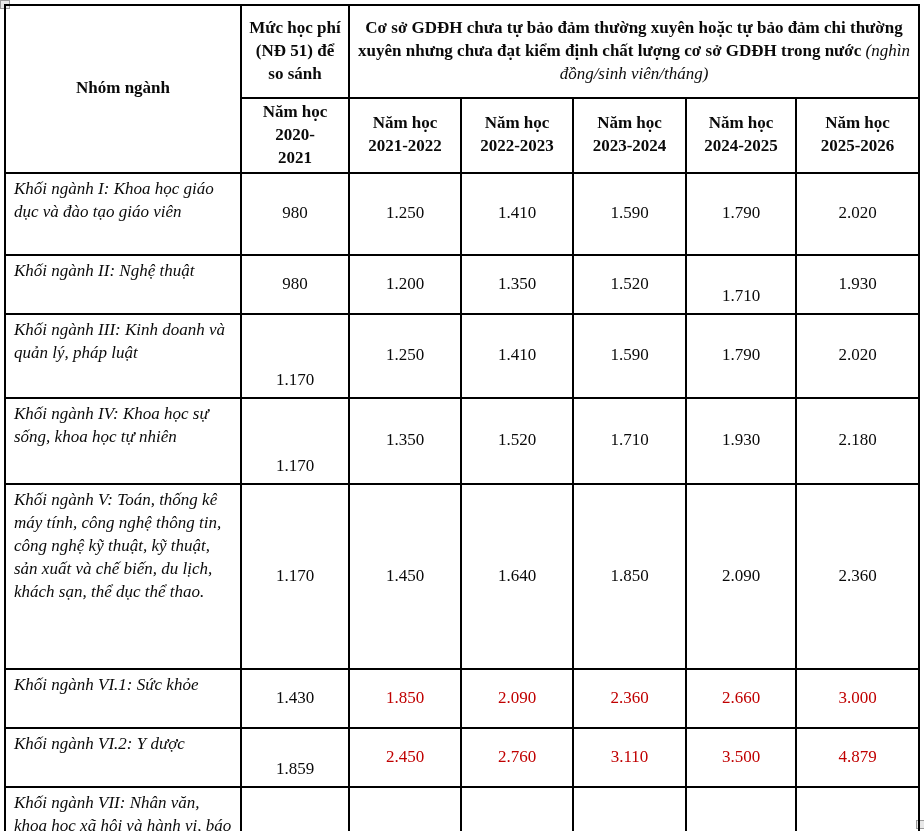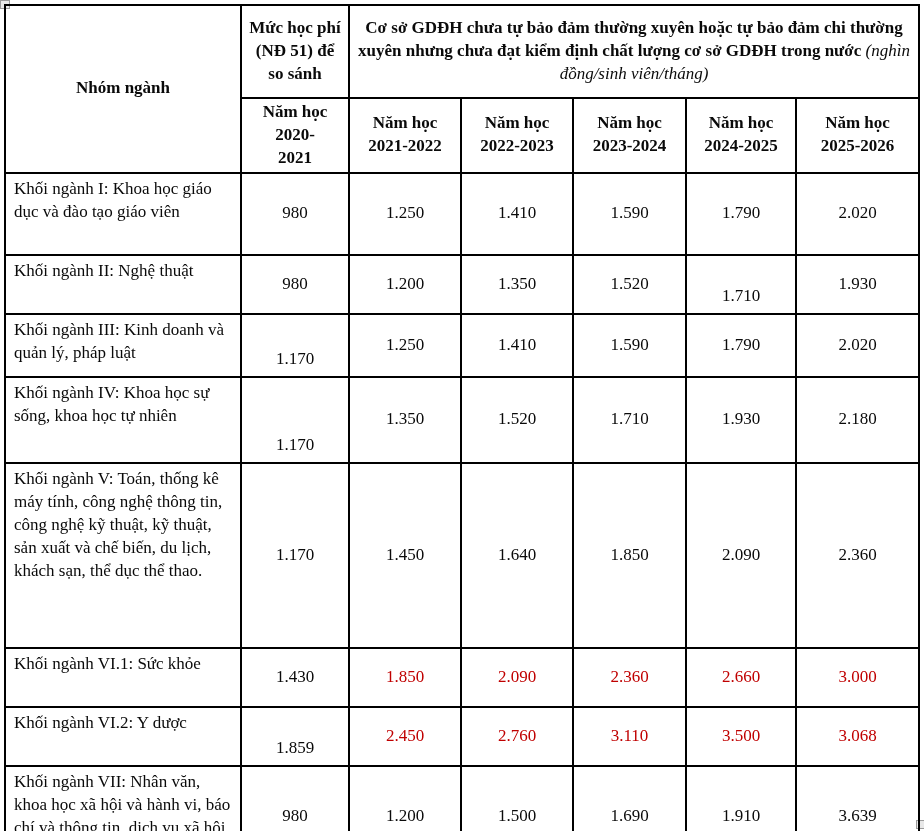--- a/index.html
+++ b/index.html
@@ -21,20 +21,21 @@
   }
   
   td.hdr{font-weight:bold;text-align:center;vertical-align:middle;padding:2px 6px;}
   td.hdr-main{font-size:16.5px;line-height:1.55;padding:4px 0;}
   td.hdr-main .unit{font-weight:normal;font-style:italic;}
   td.hdr-year{white-space:pre-line;font-size:16px;line-height:1.45;}
   
   td.label{
     text-align:left;vertical-align:top;
     padding:4px 6px 4px 8px;
+    font-style:italic;
   }
   td.lh-tall{line-height:1.5;margin-top:11px;}
   td.num{text-align:center;vertical-align:middle;padding:17px 4px;}
   td.vbottom{vertical-align:bottom;padding-bottom:5px;}
   td.red{color:#C00000;}
 </style>
 </head>
 <body>
 
 <div class="canvas">
@@ -92,21 +93,21 @@
     <tr style="height:47px">
       <td class="label">Khối ngành II: Nghệ thuật</td>
       <td class="num">980</td>
       <td class="num">1.200</td>
       <td class="num">1.350</td>
       <td class="num">1.520</td>
       <td class="num vbottom">1.710</td>
       <td class="num">1.930</td>
     </tr>
 
-    <tr style="height:63px">
+    <tr style="height:84px">
       <td class="label">Khối ngành III: Kinh doanh và quản lý, pháp luật</td>
       <td class="num vbottom">1.170</td>
       <td class="num">1.250</td>
       <td class="num">1.410</td>
       <td class="num">1.590</td>
       <td class="num">1.790</td>
       <td class="num">2.020</td>
     </tr>
 
     <tr style="height:86px">
@@ -139,21 +140,21 @@
       <td class="num red">3.000</td>
     </tr>
 
     <tr style="height:53px">
       <td class="label">Khối ngành VI.2: Y dược</td>
       <td class="num vbottom">1.859</td>
       <td class="num red">2.450</td>
       <td class="num red">2.760</td>
       <td class="num red">3.110</td>
       <td class="num red">3.500</td>
-      <td class="num red">3.068</td>
+      <td class="num red">4.879</td>
     </tr>
 
     <tr style="height:100px">
       <td class="label">Khối ngành VII: Nhân văn, khoa học xã hội và hành vi, báo chí và thông tin, dịch vụ xã hội, dịch</td>
       <td class="num">980</td>
       <td class="num">1.200</td>
       <td class="num">1.500</td>
       <td class="num">1.690</td>
       <td class="num">1.910</td>
       <td class="num">3.639</td>

